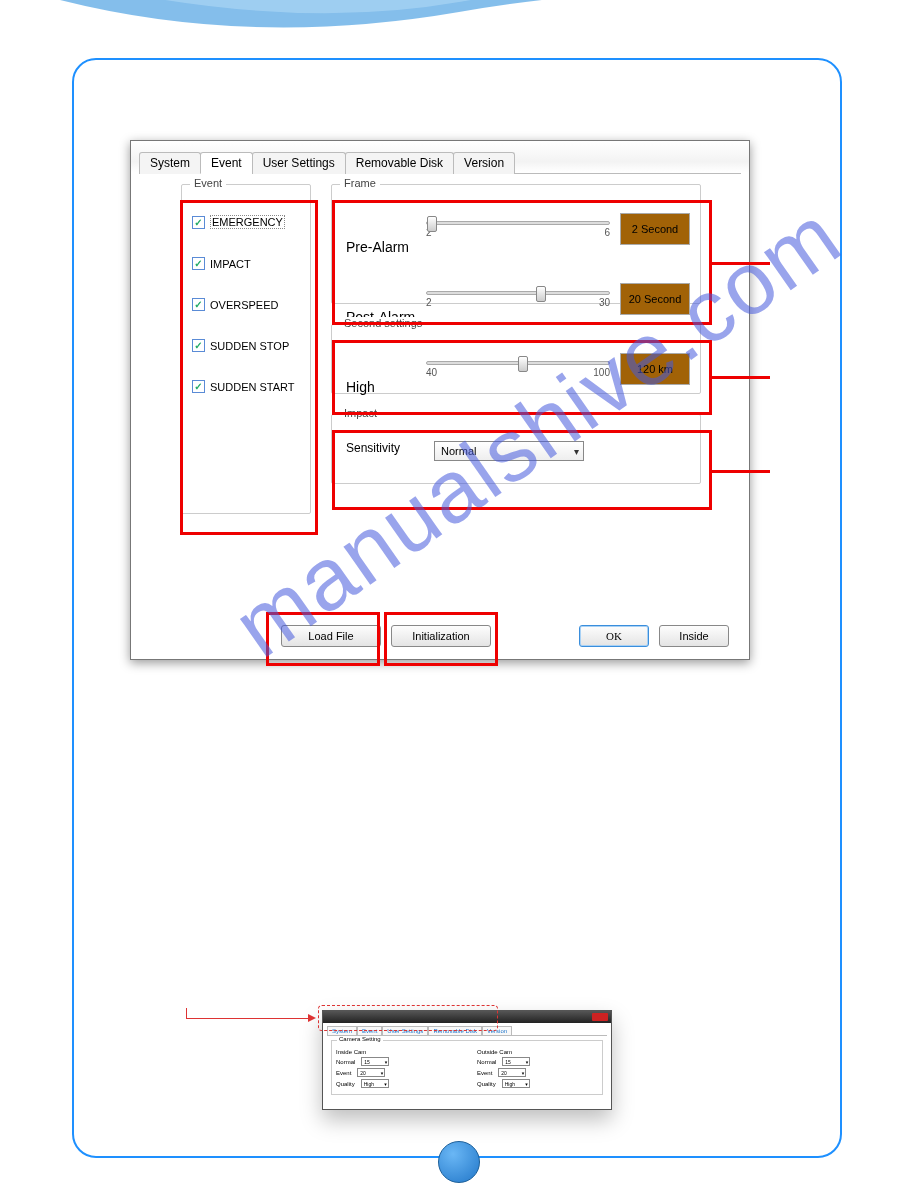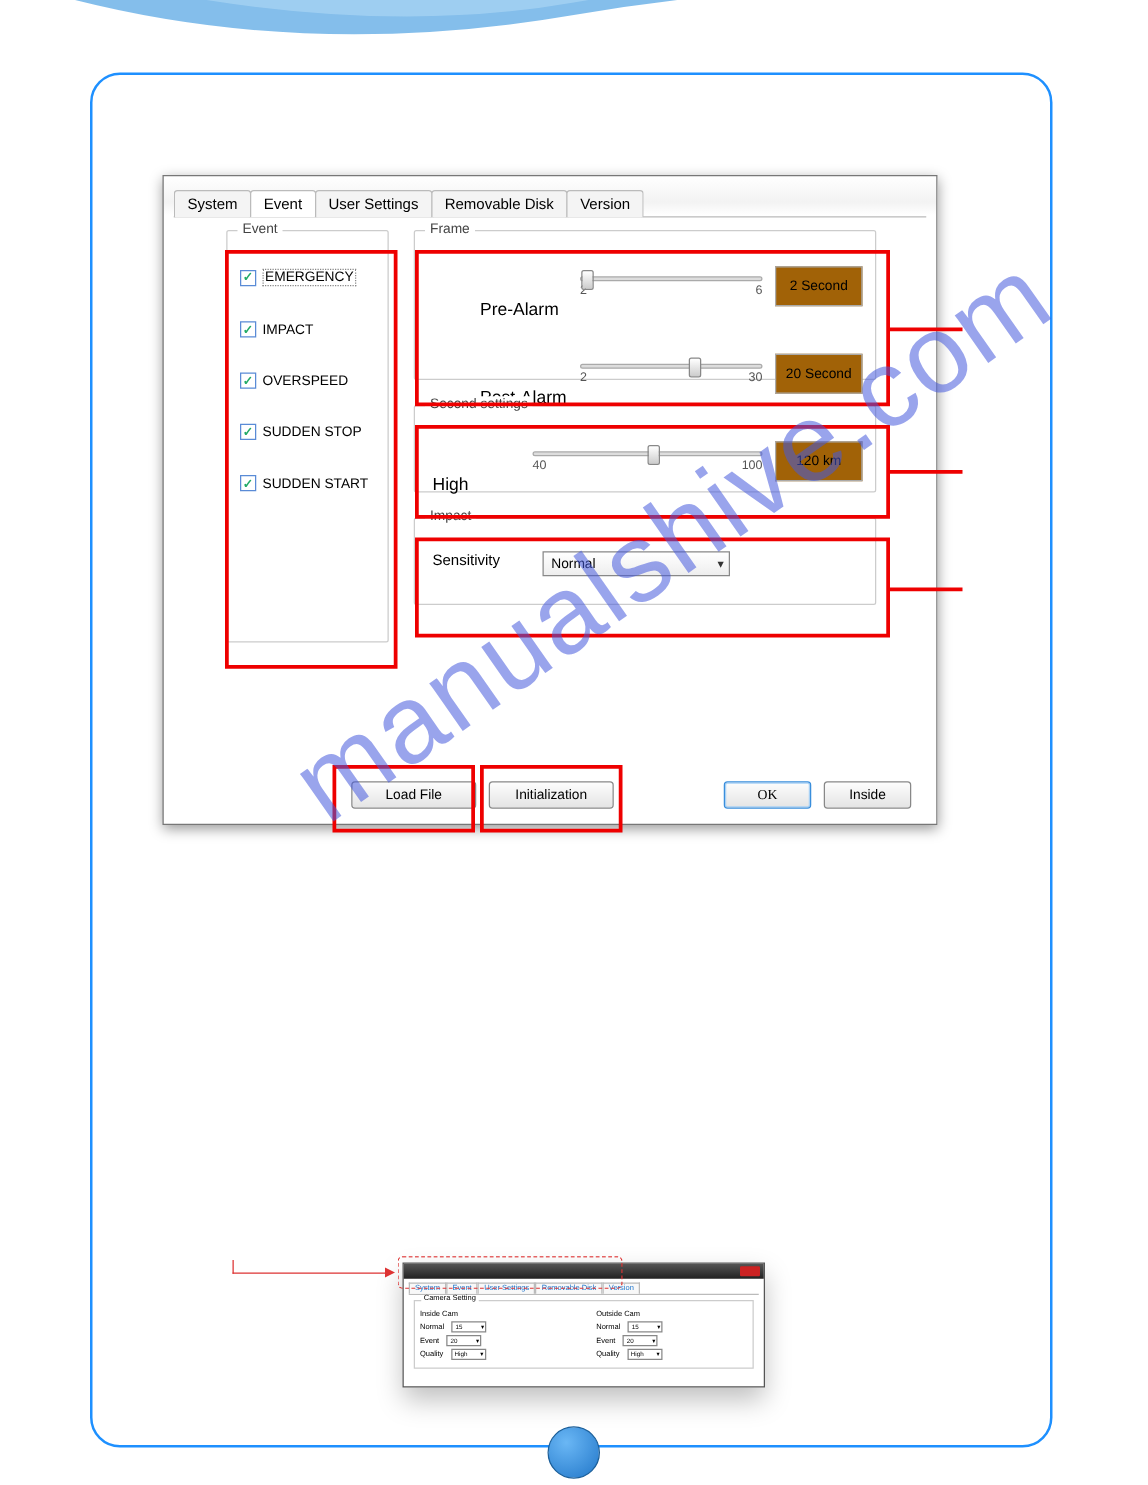--- a/index.html
+++ b/index.html
@@ -80,21 +80,21 @@
     border: 1px solid #ccc;
     border-radius: 2px;
     position: absolute;
     background: #fff;
   }
   .groupbox > .legend {
     position: absolute; top: -8px; left: 8px;
     background: #fff; padding: 0 4px; font-size: 11px; color: #444;
   }
   .event-box { top: 10px; left: 50px; width: 130px; height: 330px; }
-  .frame-box { top: 10px; left: 200px; width: 370px; height: 120px; padding-left: 38px; }
+  .frame-box { top: 10px; left: 200px; width: 370px; height: 120px; }
   .speed-box { top: 150px; left: 200px; width: 370px; height: 70px; }
   .impact-box { top: 240px; left: 200px; width: 370px; height: 70px; }
   .cb-row { display: flex; align-items: center; gap: 5px; margin: 20px 0 0 10px; font-size: 11px; }
   .cb-row:first-of-type { margin-top: 30px; }
   .cb-row + .cb-row { margin-top: 28px; }
   .checkbox {
     width: 13px; height: 13px; border: 1px solid #5a8bd6;
     display: inline-flex; align-items: center; justify-content: center;
     color: #2a6; font-size: 10px; font-weight: bold;
     background: #fff;

